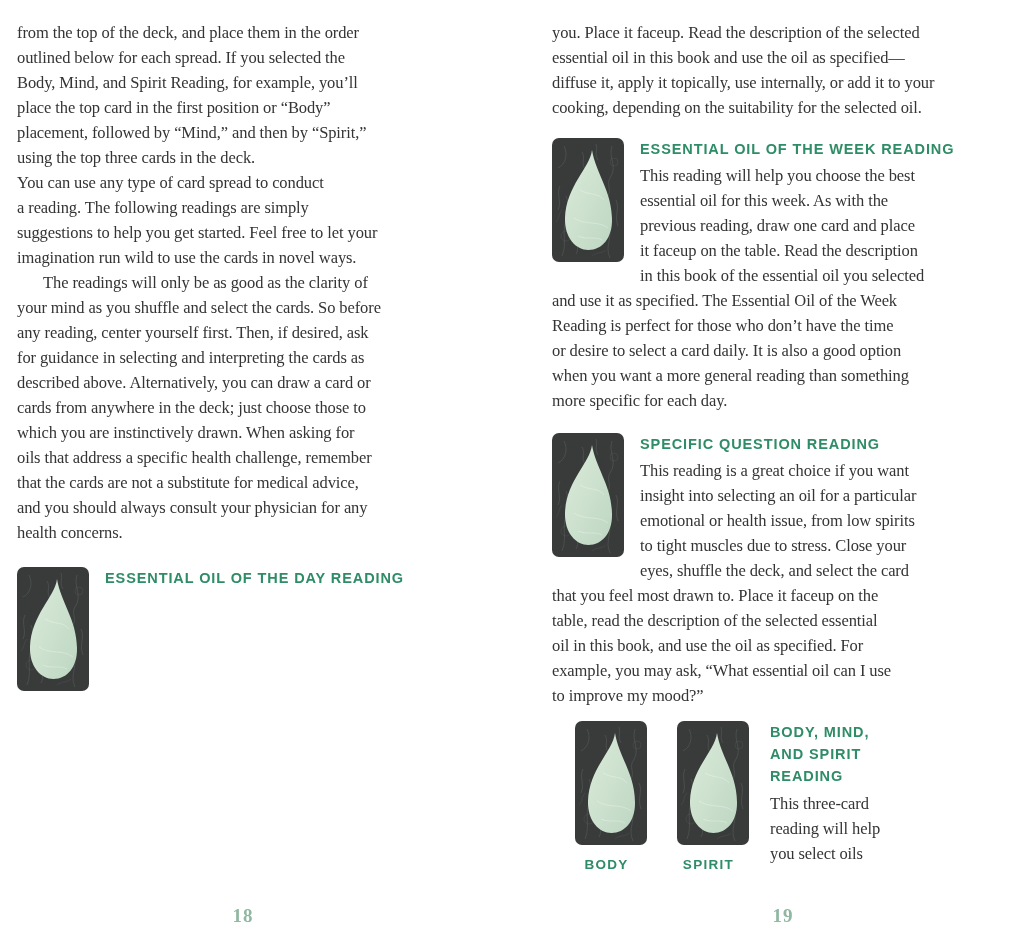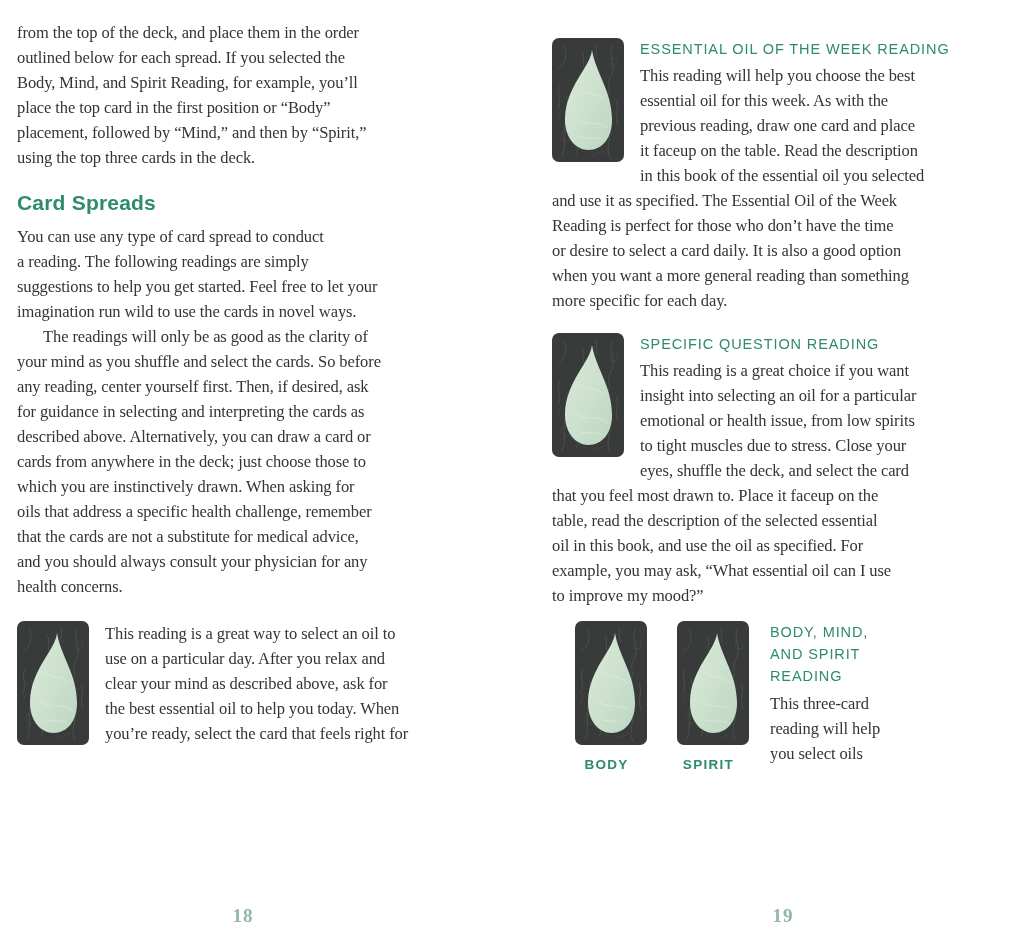--- a/index.html
+++ b/index.html
@@ -24,21 +24,21 @@
     white-space:pre-line;
   }
   p.indent{text-indent:26px;}
 
   h2.card-spreads{
     font-family:"Liberation Sans", sans-serif;font-weight:bold;
     font-size:21px;line-height:26px;color:var(--green);
     margin:20px 0 8px 0;letter-spacing:0.2px;
   }
   h3.reading-title{
-    font-family:"Liberation Sans", sans-serif;font-weight:normal;
+    font-family:"Liberation Sans", sans-serif;font-weight:bold;
     font-size:14.5px;line-height:22px;letter-spacing:0.9px;
     color:var(--green);margin:0 0 3px 0;white-space:pre-line;
   }
   .reading{position:relative;}
   .sec-day{margin-top:22px;}
   .sec-week{margin-top:18px;}
   .sec-question{margin-top:20px;}
 
   .card-float{float:left;width:72px;height:124px;margin:0 16px 6px 0;}
   .card-svg{display:block;width:72px;height:124px;}
@@ -100,21 +100,20 @@
   </defs>
 </svg>
 
 <div class="page" id="page-left">
   <p class="body">from the top of the deck, and place them in the order
 outlined below for each spread. If you selected the
 Body, Mind, and Spirit Reading, for example, you’ll
 place the top card in the first position or “Body”
 placement, followed by “Mind,” and then by “Spirit,”
 using the top three cards in the deck.</p>
-  <h2 class="card-spreads">Card Spreads</h2>
   <p class="body">You can use any type of card spread to conduct
 a reading. The following readings are simply
 suggestions to help you get started. Feel free to let your
 imagination run wild to use the cards in novel ways.</p>
   <p class="body indent">The readings will only be as good as the clarity of
 your mind as you shuffle and select the cards. So before
 any reading, center yourself first. Then, if desired, ask
 for guidance in selecting and interpreting the cards as
 described above. Alternatively, you can draw a card or
 cards from anywhere in the deck; just choose those to
@@ -123,31 +122,31 @@
 that the cards are not a substitute for medical advice,
 and you should always consult your physician for any
 health concerns.</p>
 
   <div class="reading sec-day">
     <div class="card-float">
       <svg class="card-svg" viewBox="0 0 72 124">
           <use href="#oil-card-art"></use>
         </svg>
     </div>
-    <p class="body">This reading is a great way to select an oil to
-use on a particular day. After you relax and
-clear your mind as described above, ask for
-the best essential oil to help you today. When
-you’re ready, select the card that feels right for</p>
+    <h3 class="reading-title">ESSENTIAL OIL OF THE DAY READING</h3>
   </div>
 
   <div class="pagenum">18</div>
 </div>
 
 <div class="page" id="page-right">
+  <p class="body">you. Place it faceup. Read the description of the selected
+essential oil in this book and use the oil as specified—
+diffuse it, apply it topically, use internally, or add it to your
+cooking, depending on the suitability for the selected oil.</p>
 
   <div class="reading sec-week">
     <div class="card-float">
       <svg class="card-svg" viewBox="0 0 72 124">
           <use href="#oil-card-art"></use>
         </svg>
     </div>
     <h3 class="reading-title">ESSENTIAL OIL OF THE WEEK READING</h3>
     <p class="body">This reading will help you choose the best
 essential oil for this week. As with the

